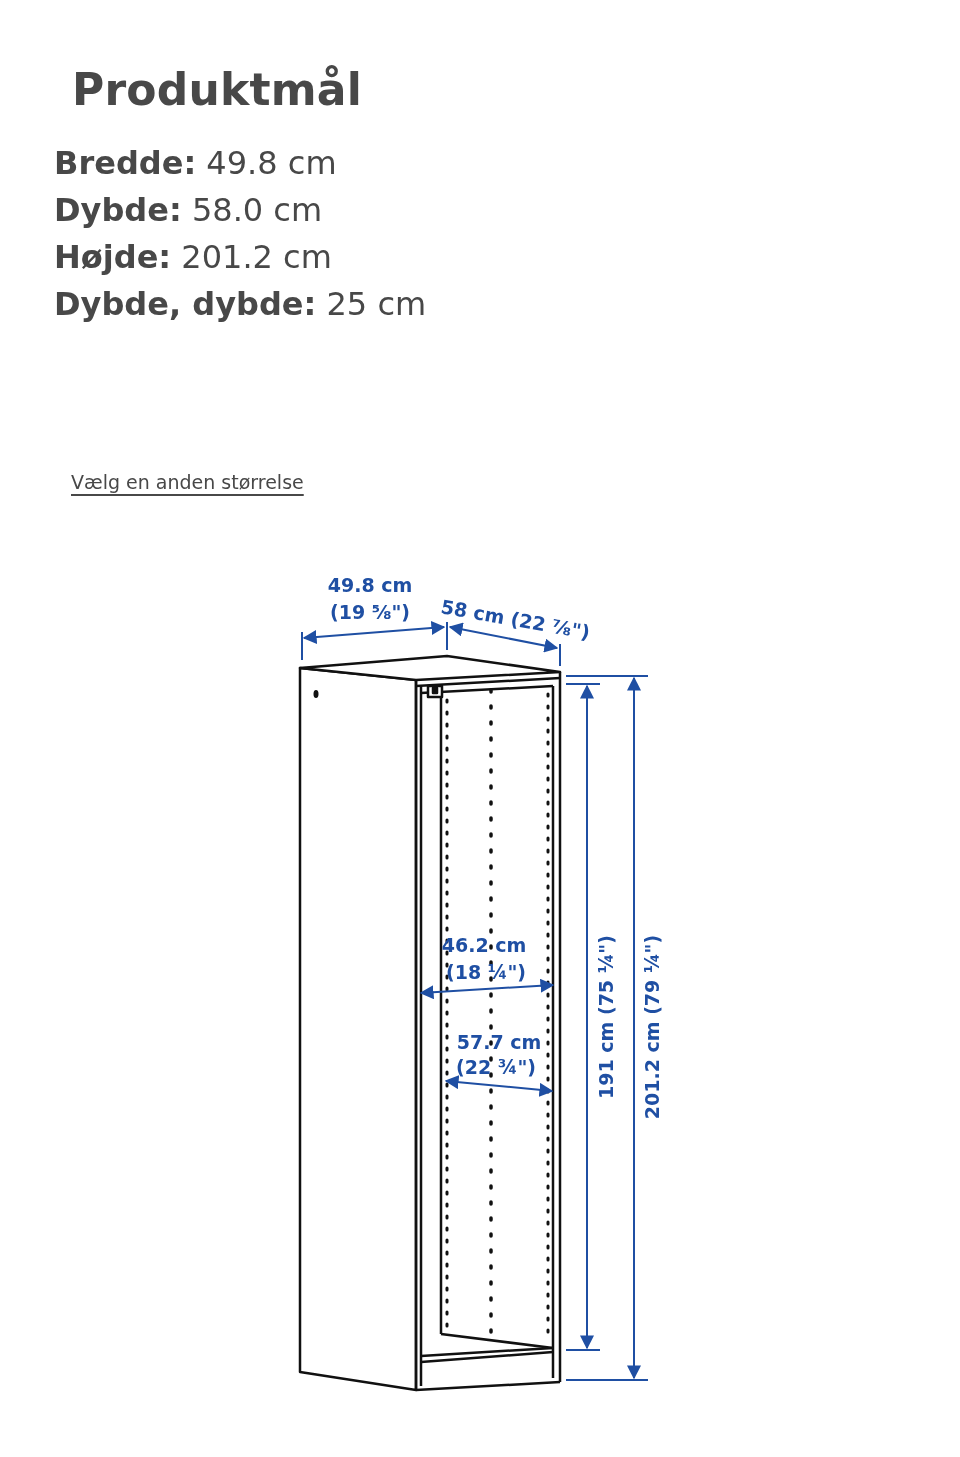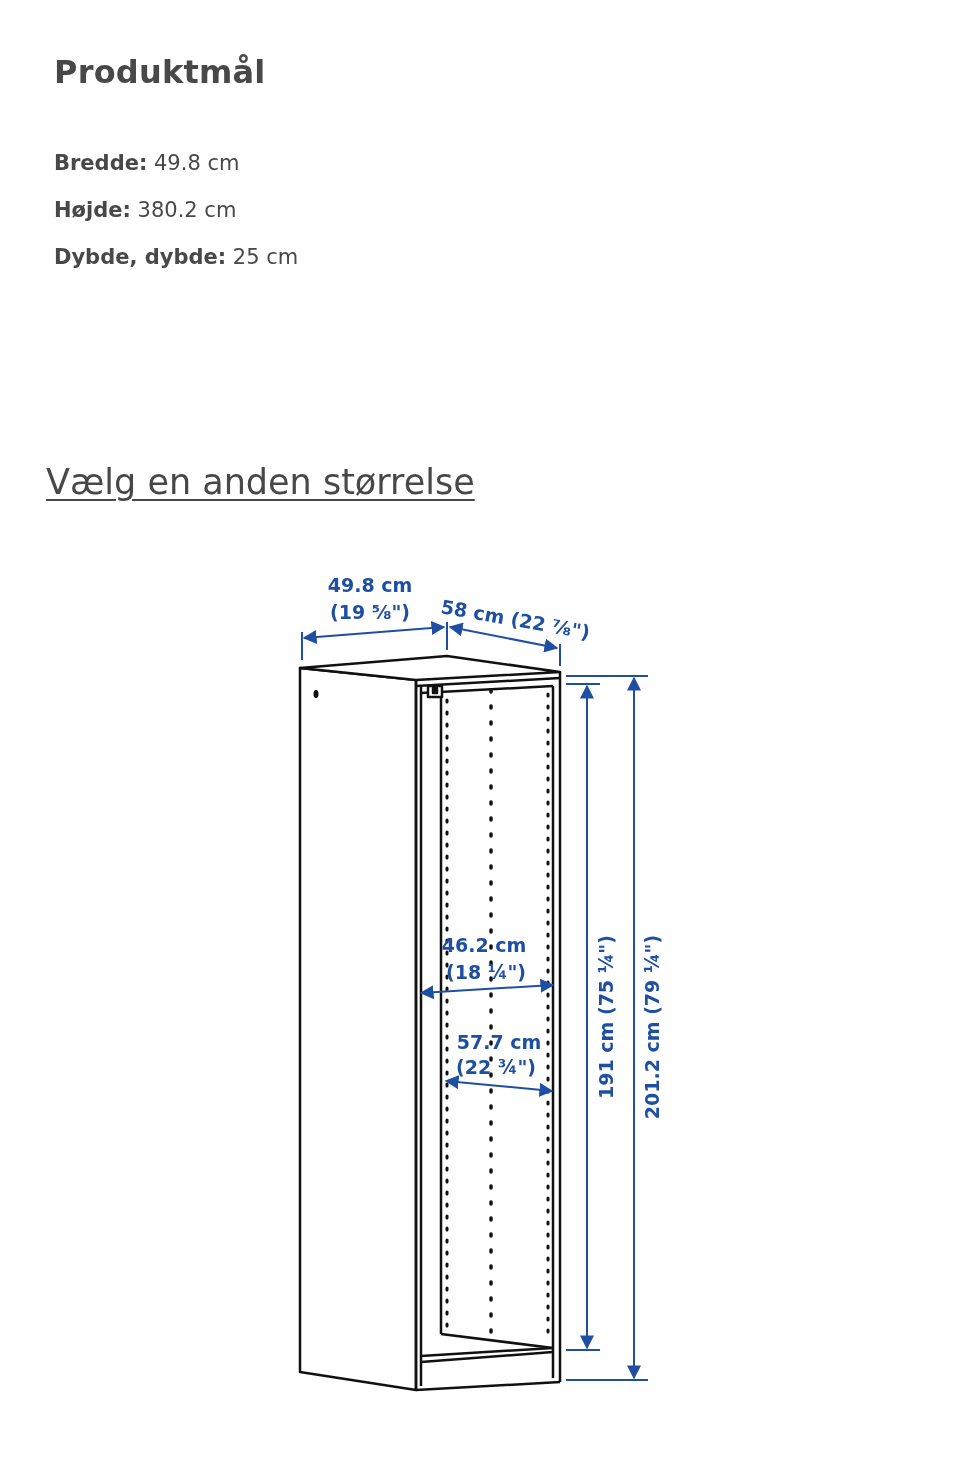--- a/index.html
+++ b/index.html
@@ -1,36 +1,37 @@
 <!DOCTYPE html>
 <html><head>
 <meta charset="utf-8">
 <style>
   html, body { margin:0; padding:0; background:#ffffff; }
   body { width:960px; height:1457px; position:relative; overflow:hidden;
          font-family:"DejaVu Sans","Liberation Sans",sans-serif; color:#484848; }
-  .title { position:absolute; left:54px; top:42px; margin:0; font-size:32px; font-weight:bold;
+  .title { position:absolute; left:54px; top:42px; margin:18px; font-size:44px; font-weight:bold;
            color:#484848; letter-spacing:0.2px; line-height:60px; }
   .specs { position:absolute; left:54px; top:140px; margin:0; padding:0; list-style:none; }
-  .spec { font-size:21px; line-height:47px; height:47px; white-space:nowrap; }
+  .spec { font-size:32px; line-height:47px; height:47px; white-space:nowrap; }
   .spec .k { font-weight:bold; color:#484848; }
   .spec .v { font-weight:normal; color:#484848; }
-  .link { position:absolute; left:46px; top:458px; font-size:35px; line-height:48px; color:#484848;
+  .link { position:absolute; left:71px; top:458px; font-size:19px; line-height:48px; color:#484848;
           text-decoration:underline; text-underline-offset:5px; text-decoration-thickness:2px; cursor:pointer; }
   .drawing { position:absolute; left:0; top:540px; width:960px; height:900px; }
   .dimtxt { font-family:"DejaVu Sans","Liberation Sans",sans-serif; font-weight:bold; fill:#1f4fa3; font-size:19px; }
 </style>
 </head>
 <body>
 
 <h1 class="title">Produktmål</h1>
 
 <ul class="specs">
   <li class="spec"><span class="k">Bredde:</span> <span class="v">49.8 cm</span></li>
-  <li class="spec"><span class="k">Højde:</span> <span class="v">380.2 cm</span></li>
+  <li class="spec"><span class="k">Dybde:</span> <span class="v">58.0 cm</span></li>
+  <li class="spec"><span class="k">Højde:</span> <span class="v">201.2 cm</span></li>
   <li class="spec"><span class="k">Dybde, dybde:</span> <span class="v">25 cm</span></li>
 </ul>
 
 <a class="link">Vælg en anden størrelse</a>
 
 <svg class="drawing" viewBox="0 540 960 900" width="960" height="900" xmlns="http://www.w3.org/2000/svg">
   <defs>
     <marker id="ah" viewBox="0 0 10 10" refX="9" refY="5" markerWidth="7" markerHeight="7" orient="auto-start-reverse">
       <path d="M0,0 L10,5 L0,10 z" fill="#1f4fa3"></path>
     </marker>

